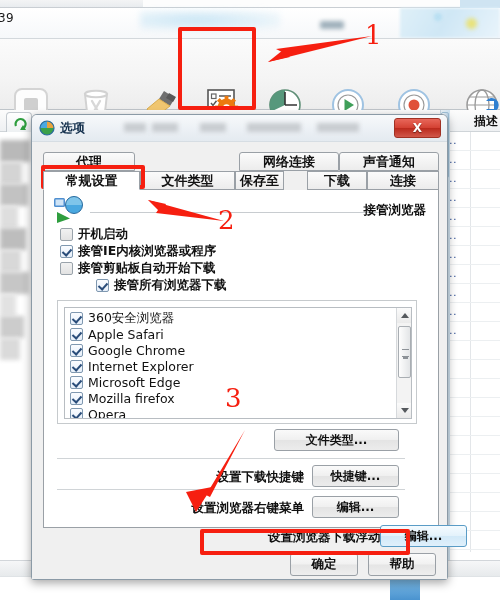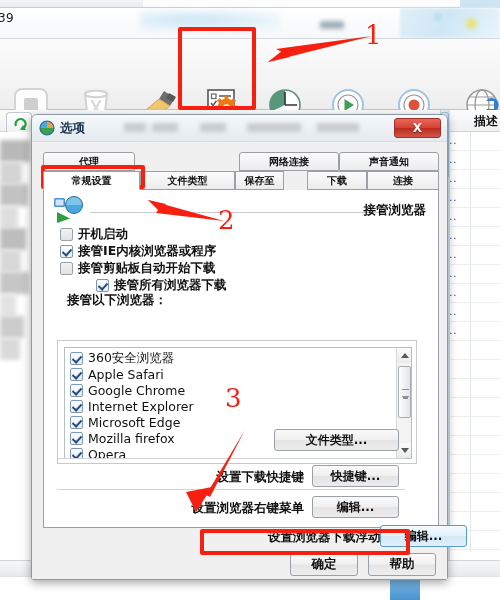--- a/index.html
+++ b/index.html
@@ -181,21 +181,21 @@
     background: #f0f0f0;
   }
 
   
   .tabs-wrap { position: absolute; left: 11px; top: 10px; width: 396px; height: 38px; }
   .tab {
     position: absolute; height: 19px;
     background: linear-gradient(to bottom,#fbfbfb,#ececec);
     border: 1px solid #9aa0a6;
     display: flex; align-items: center; justify-content: center;
-    font-size: 10px; color: #111; font-weight: 600;
+    font-size: 13px; color: #111; font-weight: 600;
     cursor: pointer;
   }
   .tab.row1 { top: 0; border-radius: 3px 3px 0 0; }
   .tab.row2 { top: 19px; }
   .tab.active {
     background: #ffffff; border-bottom: 1px solid #ffffff; z-index: 3;
   }
 
   .tabpanel {
     position: absolute; left: 11px; top: 48px; width: 396px; height: 338px;
@@ -228,21 +228,20 @@
     content: ""; position: absolute; left: 3px; top: 1px;
     width: 4px; height: 7px; border: solid #2a4d7a;
     border-width: 0 2px 2px 0; transform: rotate(42deg);
   }
   .cb-label { font-size: 12.5px; color: #111; white-space: nowrap; font-weight: 600; }
 
   
   .groupbox {
     position: absolute; left: 13px; top: 110px; width: 360px; height: 124px;
     border: 1px solid #c6cacd;
-    margin-top: 40px;
   }
   .group-legend {
     position: absolute; left: 20px; top: 102px;
     background: #ffffff; padding: 0 3px;
     font-size: 12.5px; color: #111; font-weight: 600;
   }
   .listbox {
     position: absolute; left: 6px; top: 6px; width: 348px; height: 112px;
     background: #ffffff; border: 1px solid #b8bdc2;
     overflow: hidden;
@@ -558,21 +557,20 @@
             <div class="cbrow" style="top: 70px;">
               <span class="cbox"></span>
               <span class="cb-label">接管剪贴板自动开始下载</span>
             </div>
             <div class="cbrow" style="top: 87px; margin-left: 36px;">
               <span class="cbox on"></span>
               <span class="cb-label">接管所有浏览器下载</span>
             </div>
           </div>
 
-        <div class="group-legend">接管以下浏览器：</div>
         <div class="groupbox">
           <div class="listbox">
             <div id="browserlist">
                 <div class="lb-item" style="top: 2px;">
                   <span class="cbox on"></span>
                   <span class="lb-text">360安全浏览器</span>
                 </div>
                 <div class="lb-item" style="top: 18px;">
                   <span class="cbox on"></span>
                   <span class="lb-text">Apple Safari</span>

